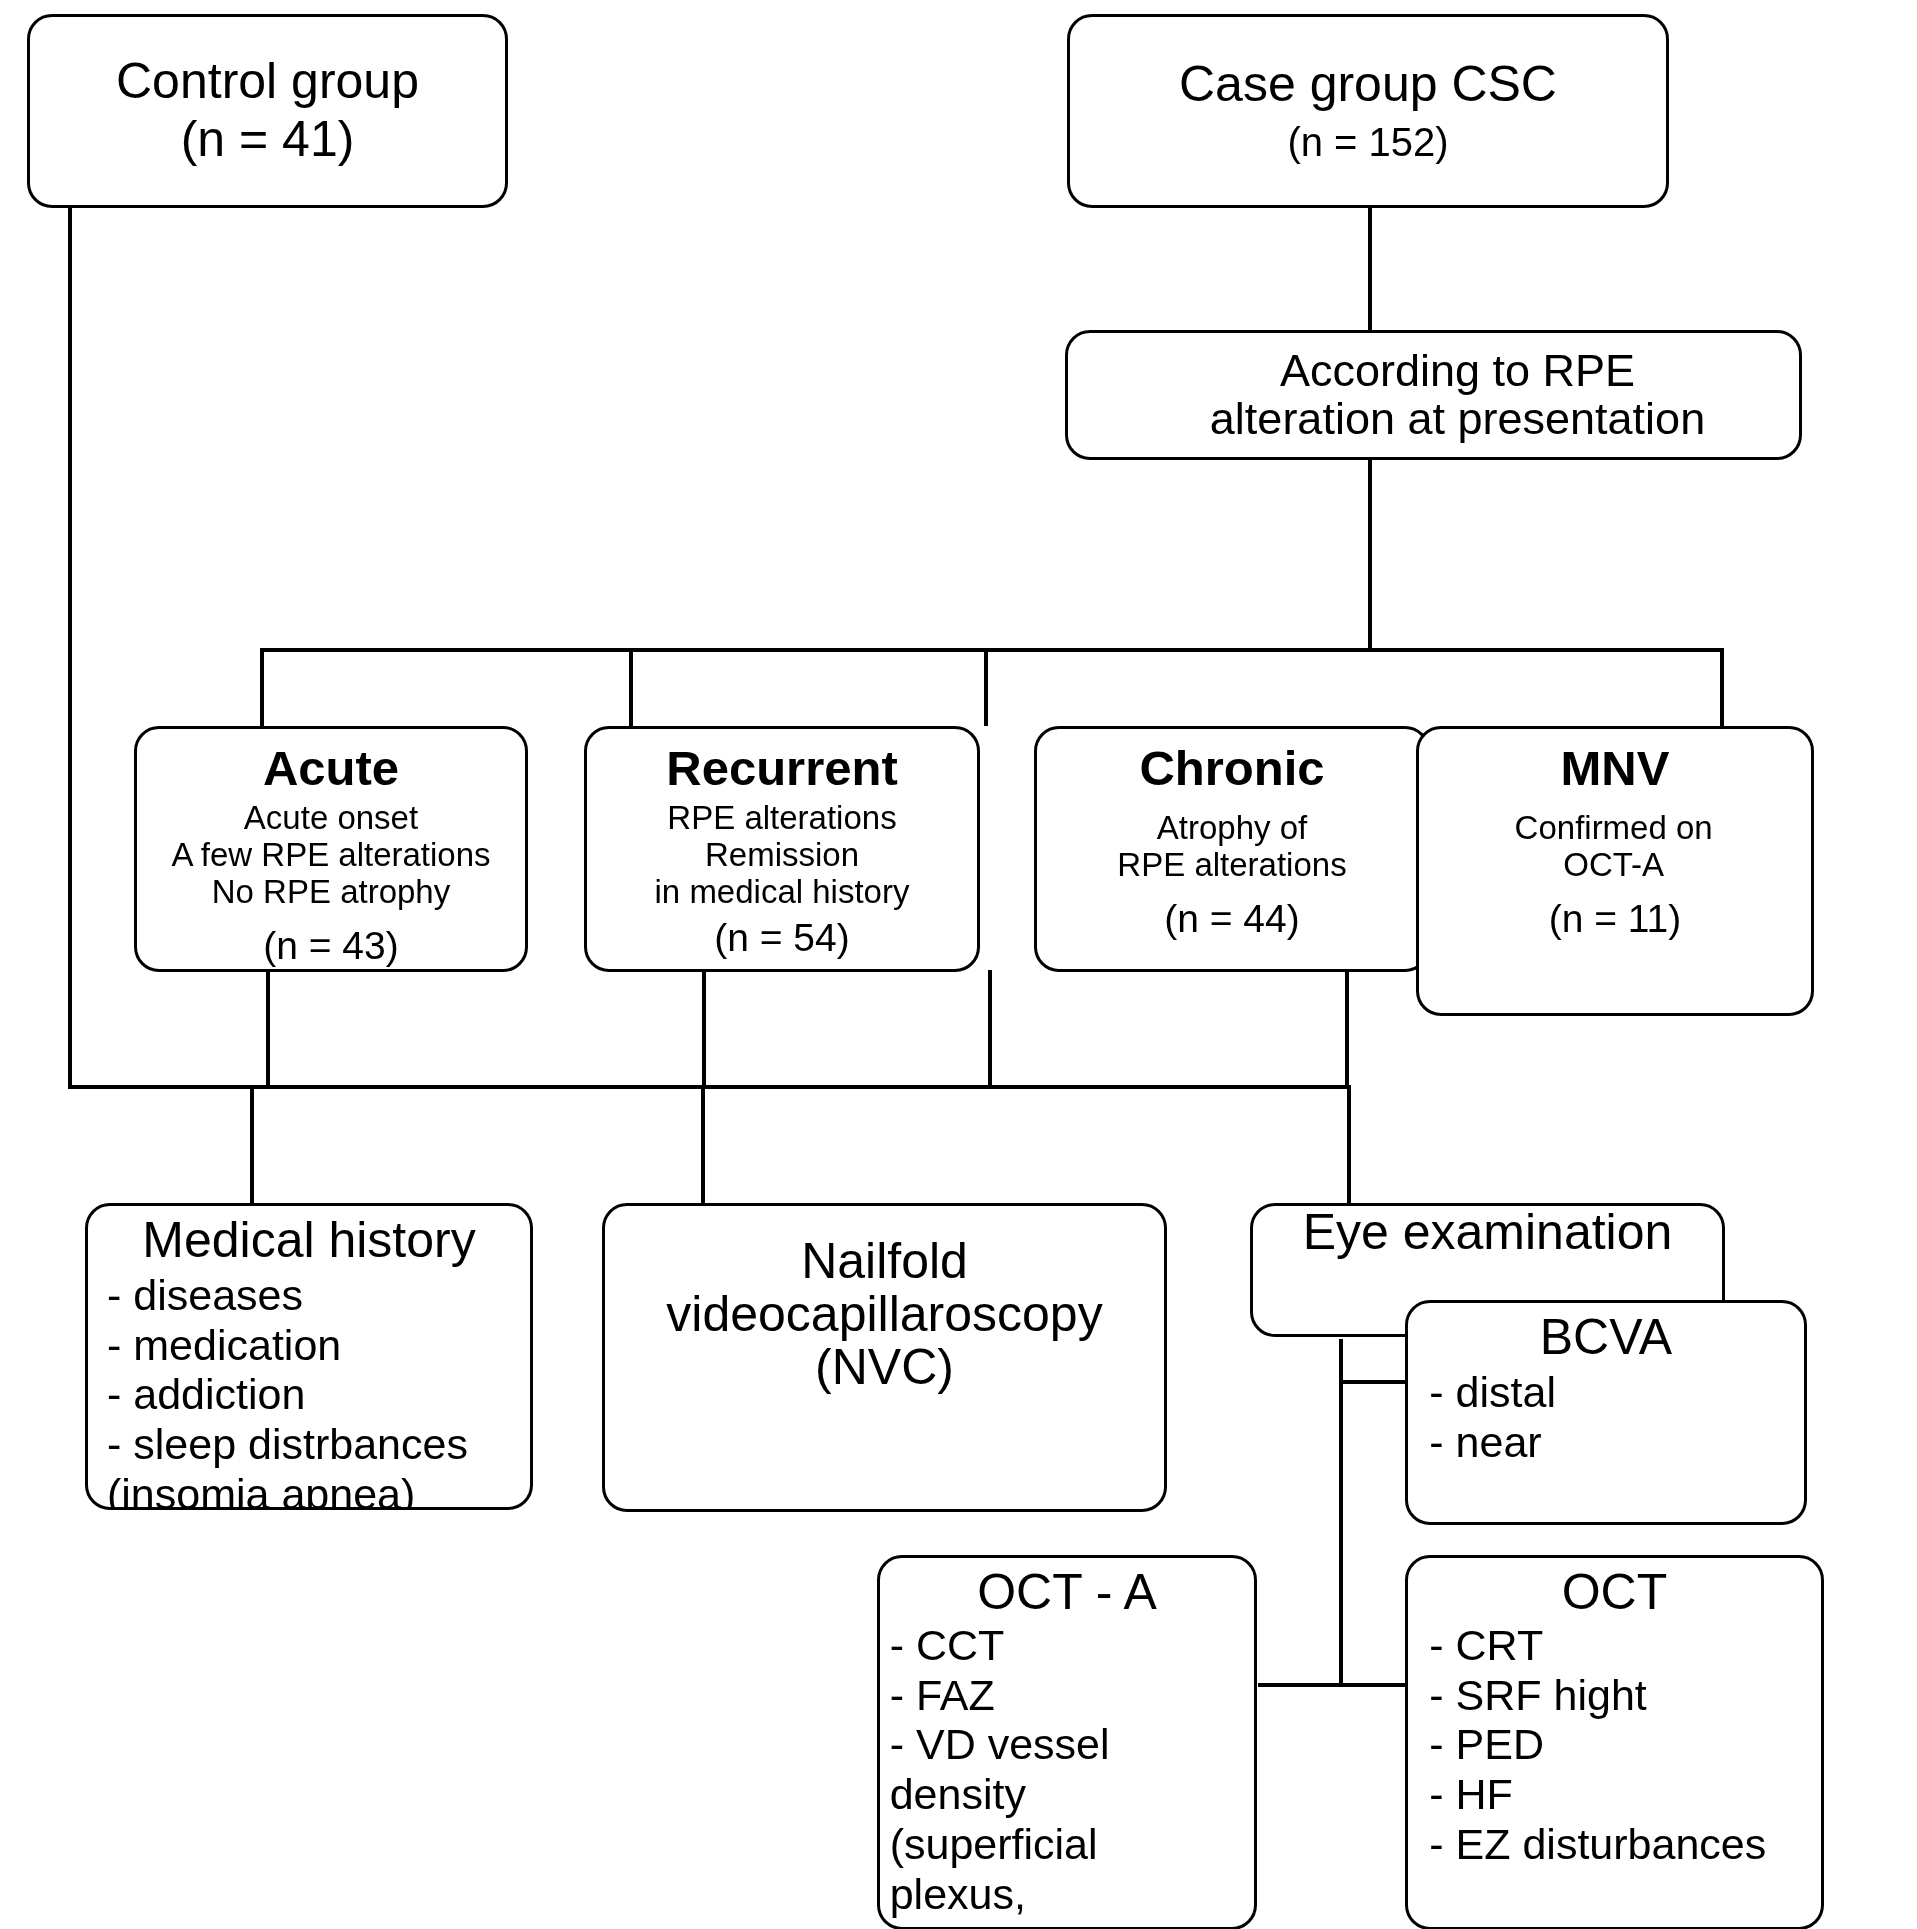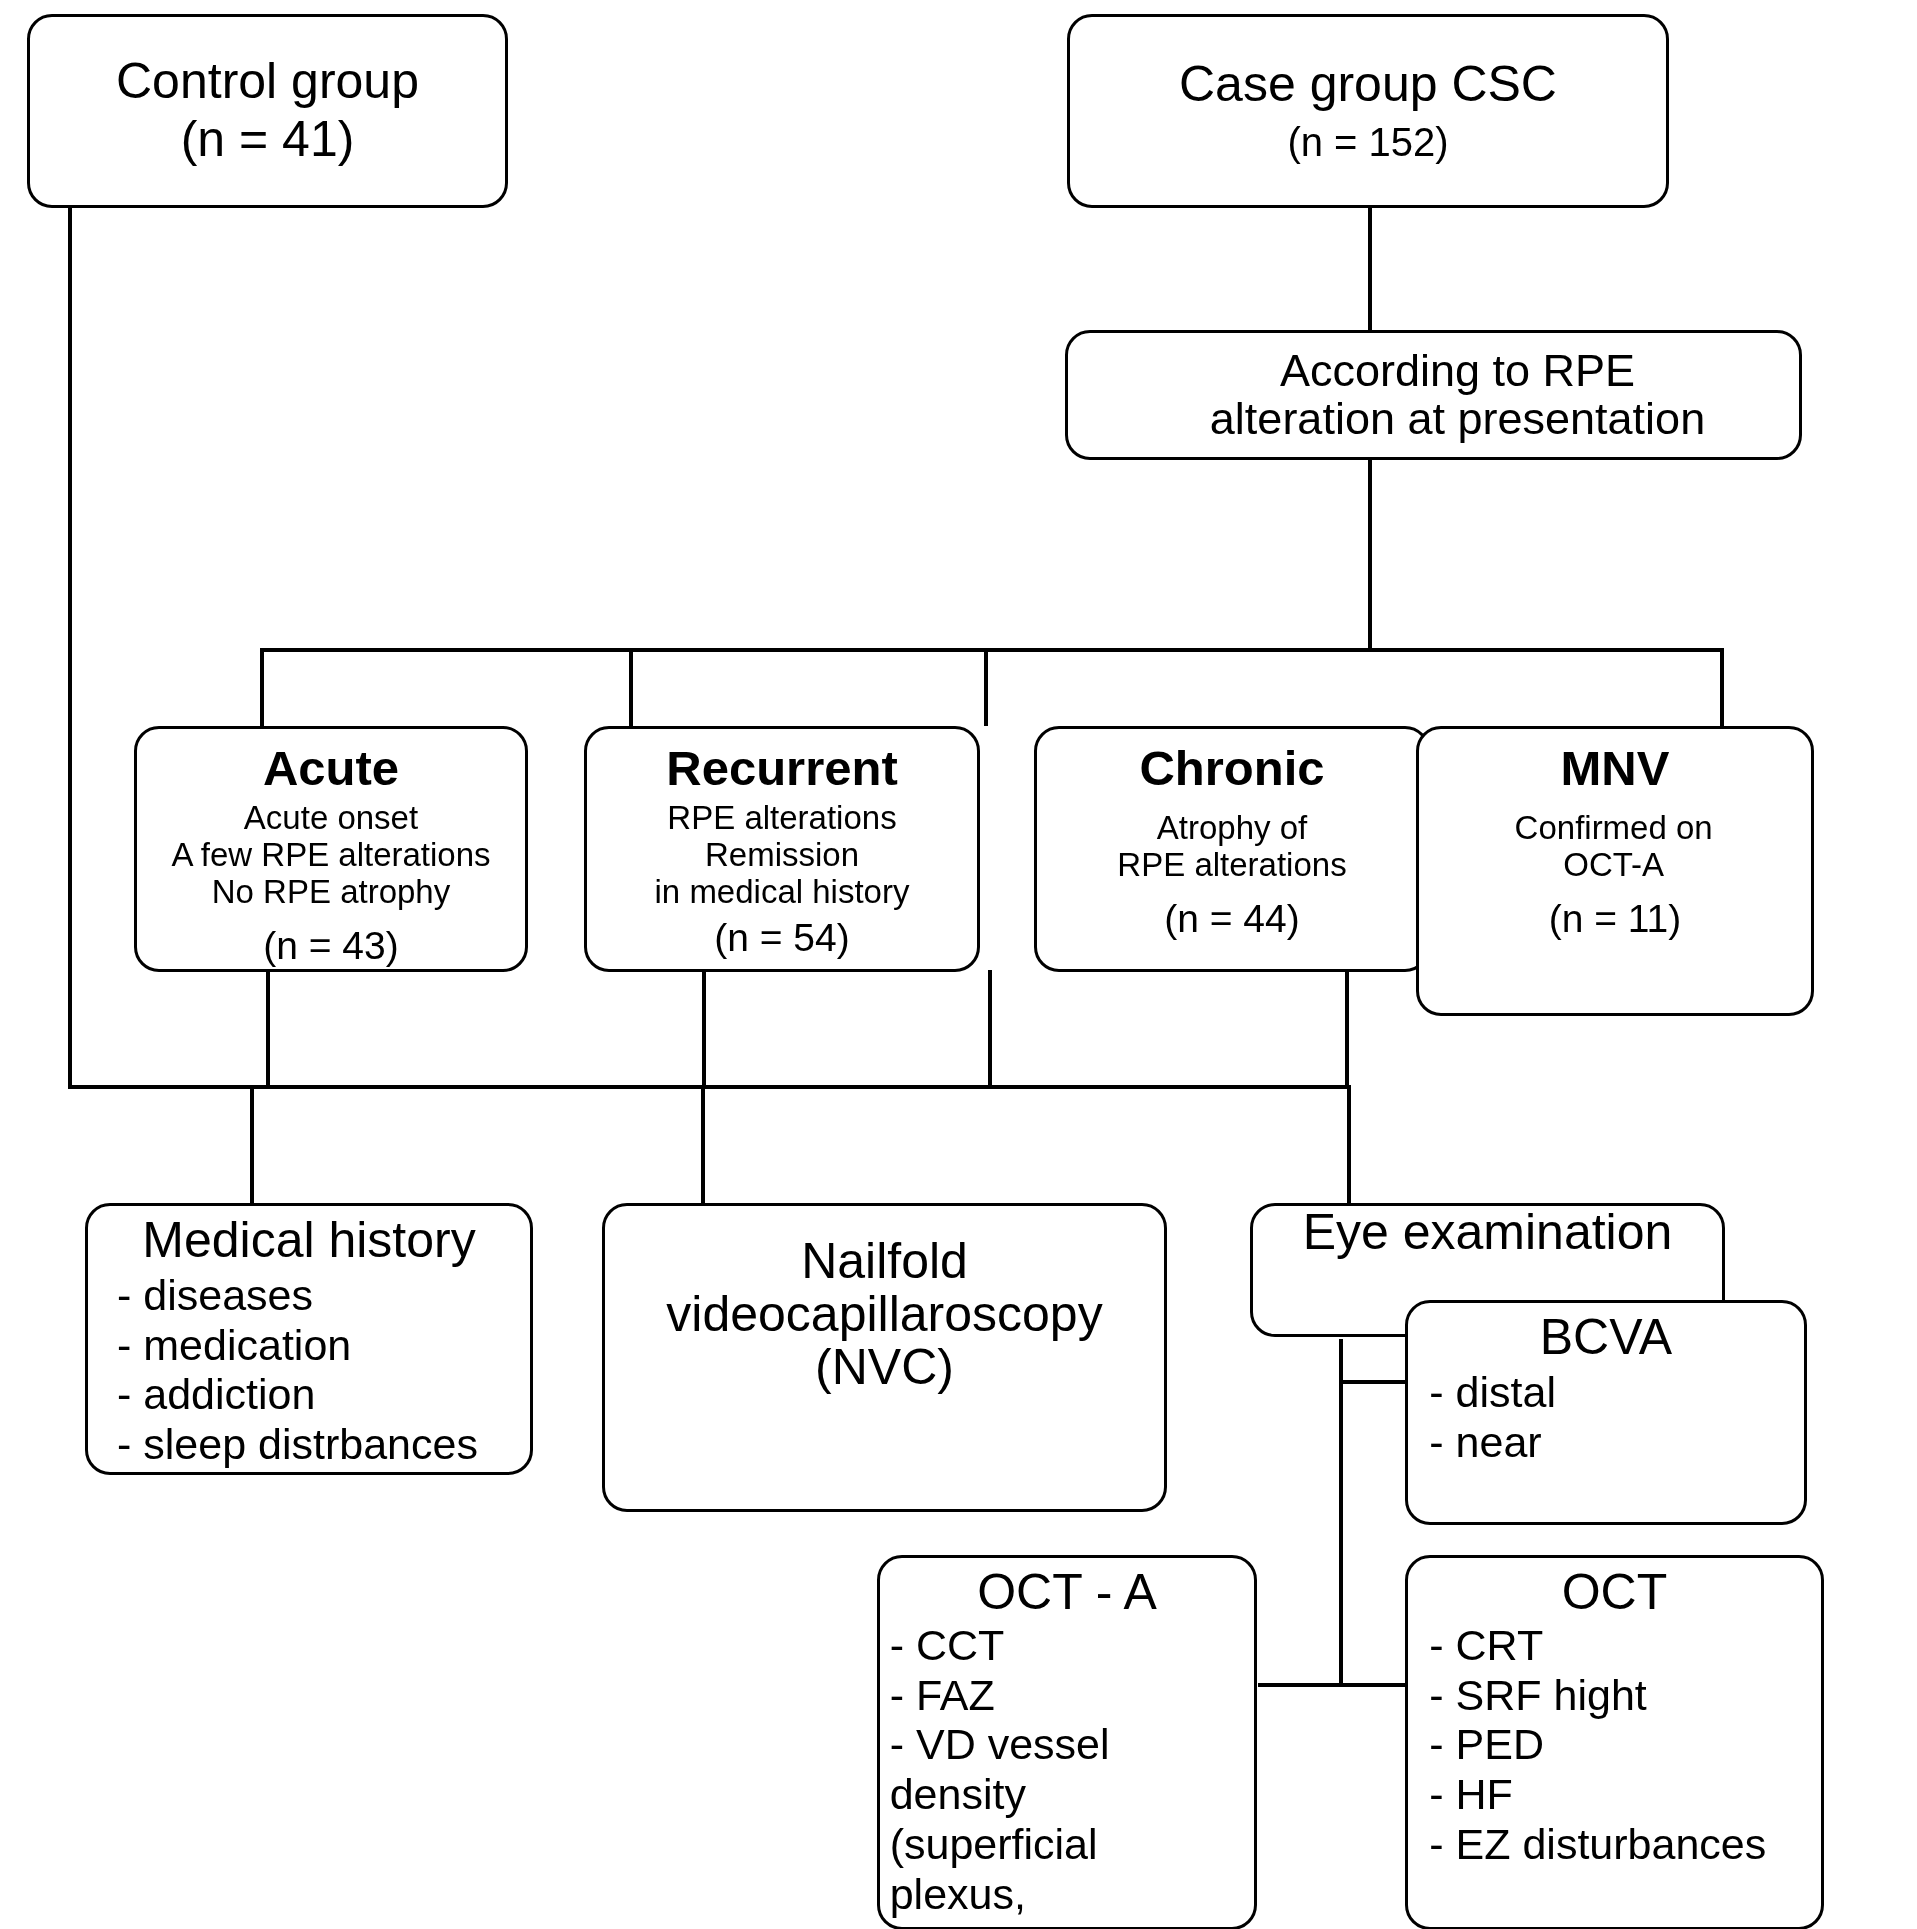--- a/index.html
+++ b/index.html
@@ -137,23 +137,23 @@
     <div class="pad cnt" style="font-size:39px; margin-top:13.6px;">(n = 44)</div>
   </div>
 
   <div class="node" style="left:1416px; top:726px; width:398px; height:290px; padding-top:13.6px;align-items:center;">
     <div class="pad ttl bold" style="font-size:49px;">MNV</div>
     <div class="pad sub" style="font-size:33px; margin-top:15.5px;padding-left:7px;">Confirmed on
 OCT-A</div>
     <div class="pad cnt" style="font-size:39px; margin-top:13.6px;">(n = 11)</div>
   </div>
 
-  <div class="node" style="left:85px; top:1203px; width:448px; height:272px; padding-top:7.8px;">
+  <div class="node" style="left:85px; top:1203px; width:448px; height:307px; padding-top:7.8px;">
     <div class="pad ttl" style="font-size:50px;">Medical history</div>
-    <div class="pad bullets" style="font-size:43px; margin-top:3.9px; padding-left:29px;">- diseases
+    <div class="pad bullets" style="font-size:43px; margin-top:3.9px; padding-left:19px;">- diseases
 - medication
 - addiction
 - sleep distrbances
 (insomia apnea)</div>
   </div>
 
   <div class="node" style="left:602px; top:1203px; width:565px; height:309px; justify-content:flex-start; padding-top:29px;">
     <div class="pad ttl" style="font-size:50px;">Nailfold
 videocapillaroscopy
 (NVC)</div>

